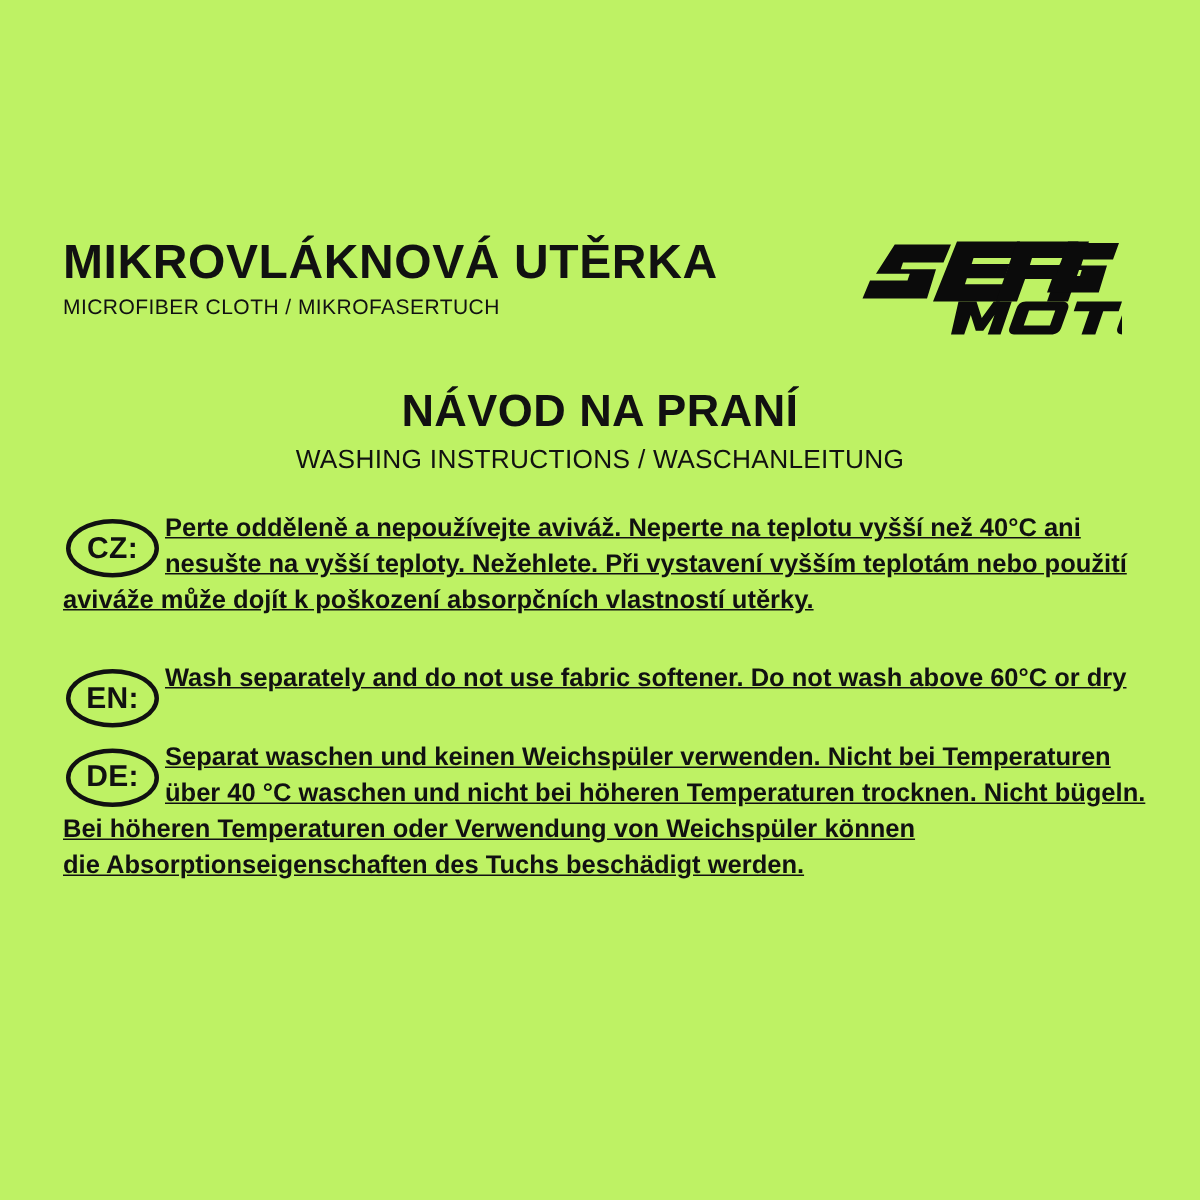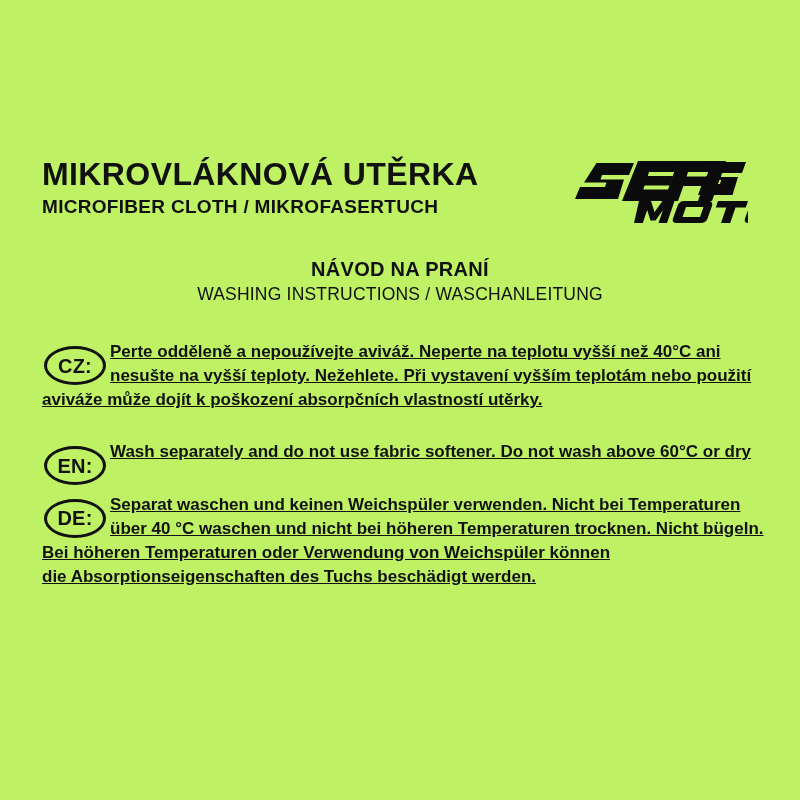--- a/index.html
+++ b/index.html
@@ -40,22 +40,22 @@
   }
   .product-title {
     font-size: 32px;
     font-weight: 700;
     letter-spacing: 0.4px;
     line-height: 1.05;
     white-space: nowrap;
     margin: 0;
   }
   .product-subtitle {
-    font-size: 19px;
-    font-weight: 700;
+    font-size: 14px;
+    font-weight: 400;
     letter-spacing: 0.3px;
     line-height: 1.1;
     white-space: nowrap;
     margin: 5px 0 0 0;
   }
 
   
   .brand {
     position: absolute;
     right: 22px;
@@ -71,21 +71,21 @@
 
   
   .doc-heading {
     position: absolute;
     left: 0;
     right: 0;
     top: 258px;
     text-align: center;
   }
   .doc-heading-main {
-    font-size: 20px;
+    font-size: 30px;
     font-weight: 700;
     letter-spacing: 0.3px;
     line-height: 1.12;
     margin: 0;
   }
   .doc-heading-sub {
     font-size: 17.5px;
     font-weight: 400;
     letter-spacing: 0.2px;
     line-height: 1.15;

